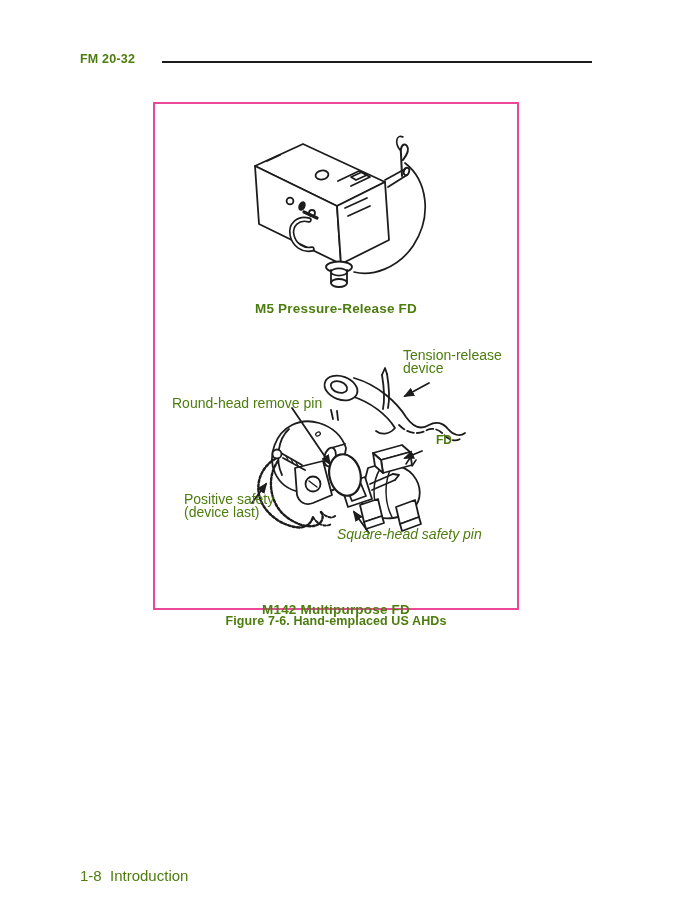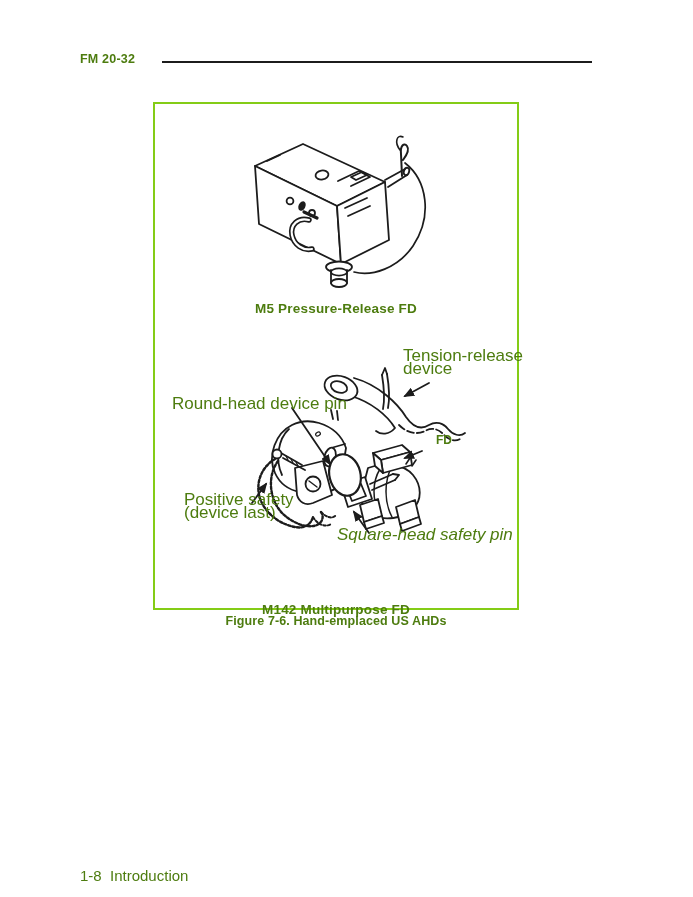--- a/index.html
+++ b/index.html
@@ -6,30 +6,30 @@
   .page {
     position:relative; width:693px; height:897px; margin:0 auto;
     background:#ffffff; overflow:hidden;
     font-family:"Liberation Sans", sans-serif; color:#4d7c0f;
   }
   .abs { position:absolute; }
   .docid { left:80px; top:52px; font-size:12.5px; font-weight:bold; letter-spacing:.2px; }
   .header-rule { left:162px; top:61px; width:430px; height:2px; background:#1c1c1c; }
   .figure-box {
     left:153px; top:102px; width:366px; height:508px;
-    border:2px solid #84cc16; box-sizing:border-box; background:#fff;
+    border:2px solid #ec4899; box-sizing:border-box; background:#fff;
   }
   .figure-box svg { position:absolute; left:0; top:0; width:362px; height:504px; }
   .dev-caption {
     left:0; width:100%; text-align:center; font-weight:bold;
     font-size:13.5px; letter-spacing:.2px;
   }
   .m5-caption { top:197px; }
   .m142-caption { top:498px; }
-  .callout { font-size:17px; line-height:13px; white-space:nowrap; }
+  .callout { font-size:14px; line-height:13px; white-space:nowrap; }
   .fig-caption {
     left:153px; top:614px; width:366px; text-align:center;
     font-size:12.5px; font-weight:bold; letter-spacing:.1px;
   }
   .footer-label { left:80px; top:867px; font-size:15px; font-weight:normal; white-space:pre; }
 </style>
 </head>
 <body>
 
 <div class="page">
@@ -143,21 +143,21 @@
         </g>
       </g>
     </svg>
 
     <div class="abs dev-caption m5-caption">M5 Pressure-Release FD</div>
 
     <div class="abs callout" style="left:248px; top:245px;">
       <div>Tension-release</div>
       <div>device</div>
     </div>
-    <div class="abs callout" style="left:17px; top:293px;">Round-head device pin</div>
+    <div class="abs callout" style="left:17px; top:293px;">Round-head remove pin</div>
     <div class="abs callout" style="left:261px; top:330px; font-size:12px; font-weight:bold;padding-left:20px;">FD</div>
     <div class="abs callout" style="left:29px; top:389px;">
       <div>Positive safety</div>
       <div>(device last)</div>
     </div>
     <div class="abs callout" style="left:182px; top:424px;font-style:italic;">Square-head safety pin</div>
 
     <div class="abs dev-caption m142-caption">M142 Multipurpose FD</div>
   </div>
 

